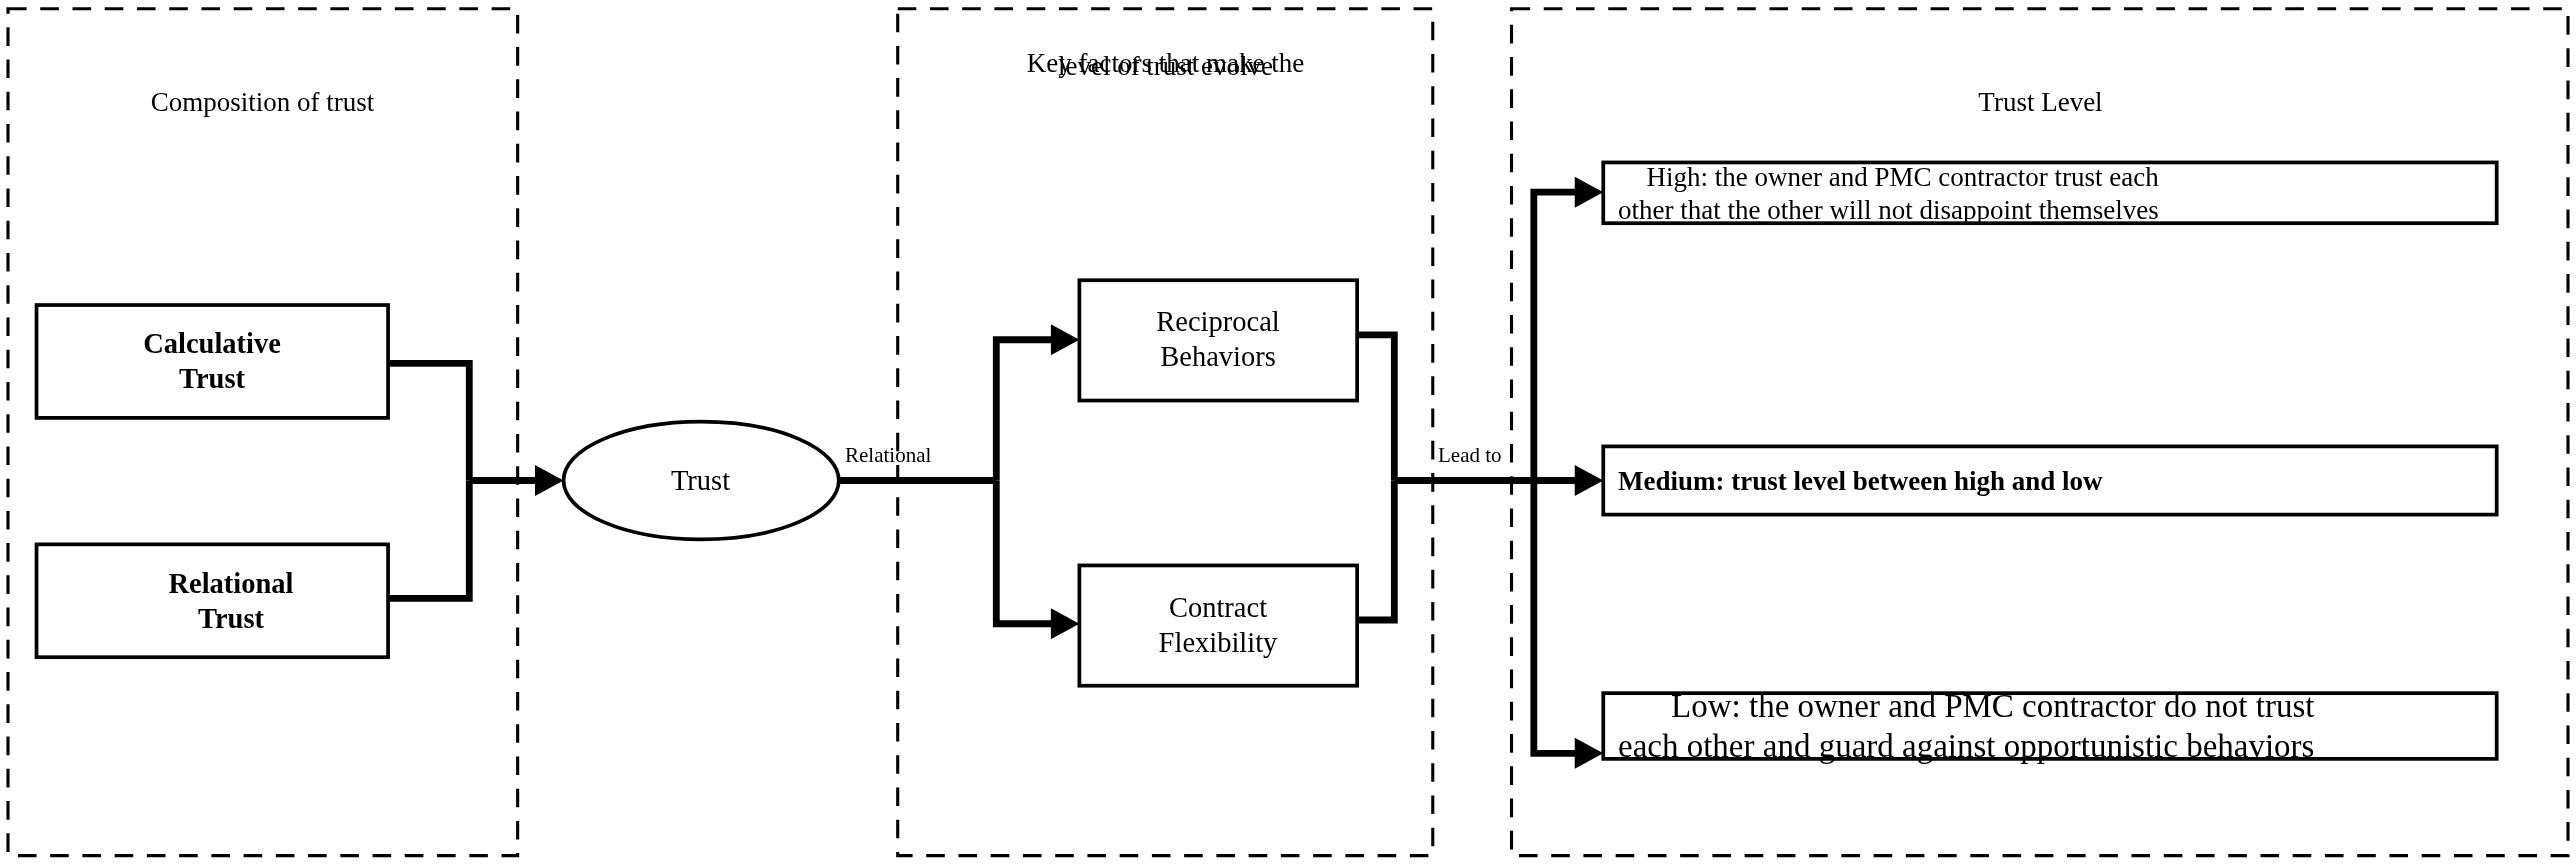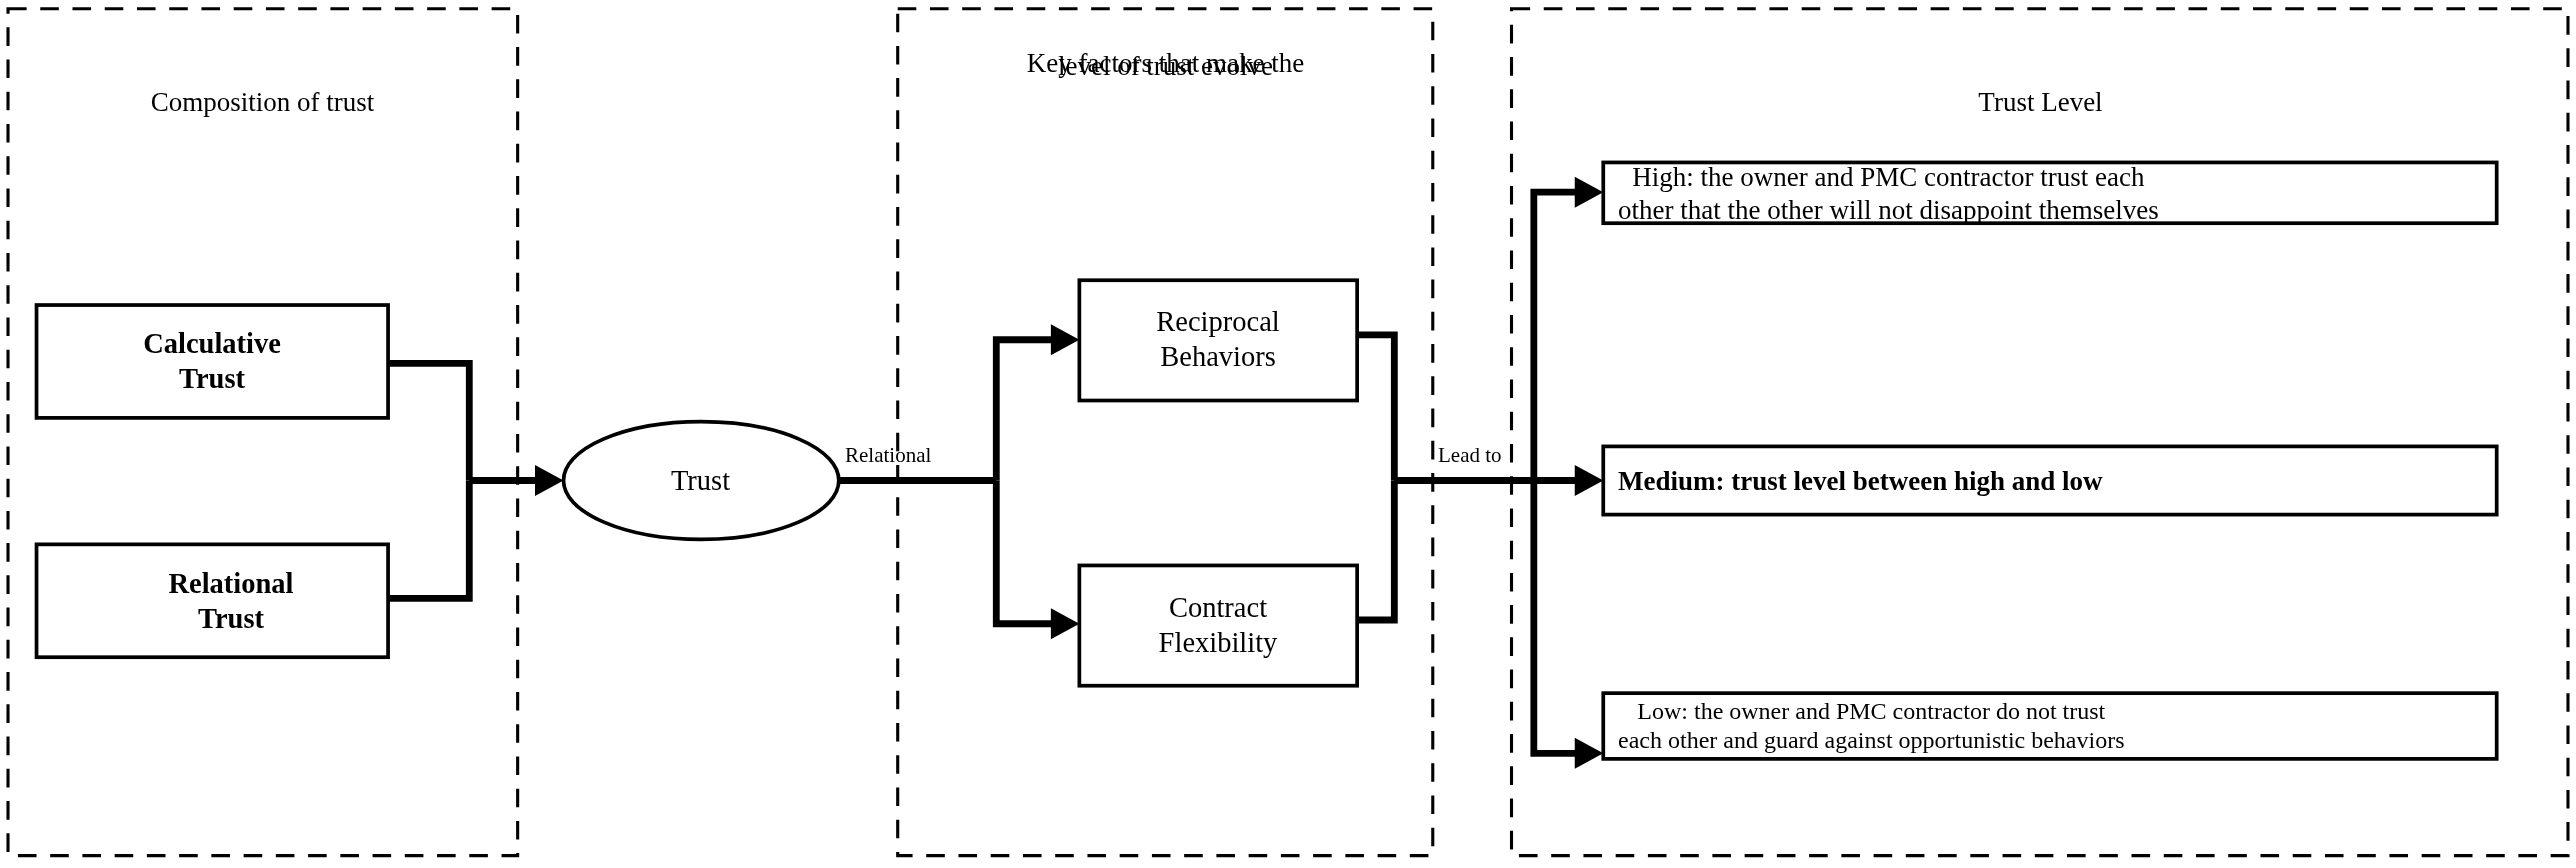--- a/index.html
+++ b/index.html
@@ -76,21 +76,21 @@
     justify-content: center;
     text-align: center;
     font-size: 28.5px;
     color: #000;
     font-family: "Liberation Serif", "DejaVu Serif", serif;
     line-height: 1.22;
   }
   .node-label.bold { font-weight: bold; }
   .node-label.left {
     justify-content: flex-start;
-    text-align: center;
+    text-align: right;
   }
   .edge-label {
     position: absolute;
     font-size: 21px;
     color: #000;
     font-family: "Liberation Serif", "DejaVu Serif", serif;
     white-space: nowrap;
   }
 </style>
 </head>
@@ -203,21 +203,21 @@
       <div>other that the other will not disappoint themselves</div>
     </div>
   </div>
 
   <div class="node-label left" style="left:1618px; top:447px; width:868px; height:68px; font-size:27px;font-weight:bold;">
     <div>
       <div>Medium: trust level between high and low</div>
     </div>
   </div>
 
-  <div class="node-label left" style="left:1618px; top:693px; width:868px; height:66px; font-size:24px;">
+  <div class="node-label left" style="left:1618px; top:693px; width:868px; height:66px; font-size:33px;">
     <div>
       <div>Low: the owner and PMC contractor do not trust</div>
       <div>each other and guard against opportunistic behaviors</div>
     </div>
   </div>
 
 </div>
 
 
 </body></html>

